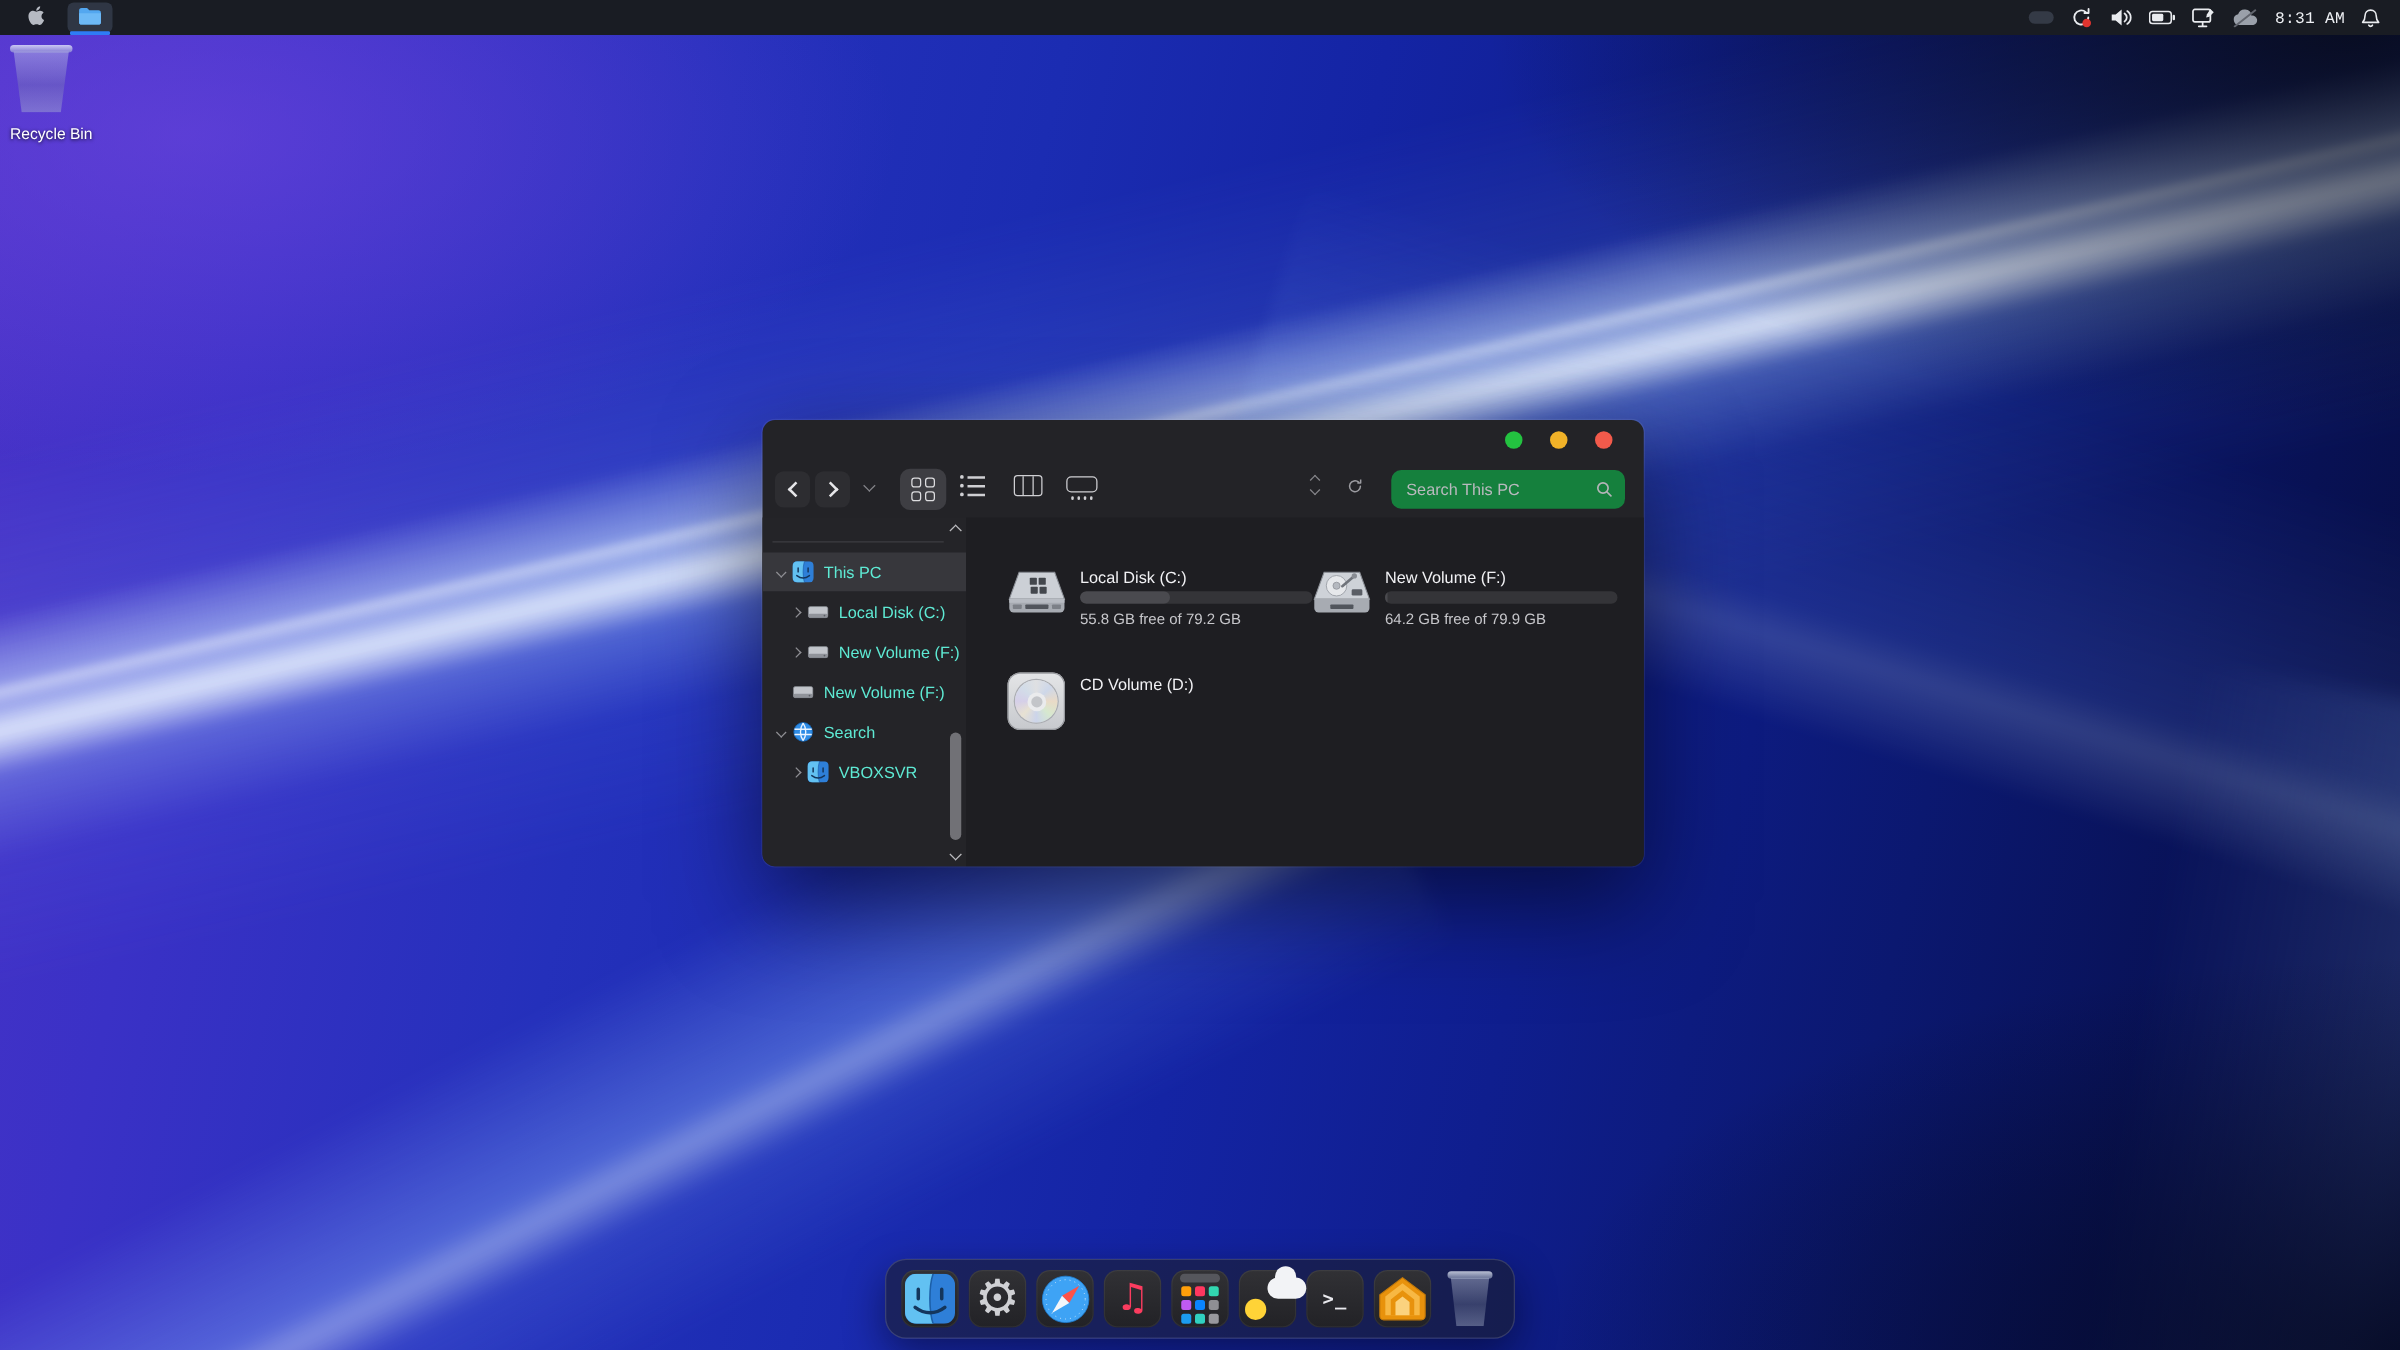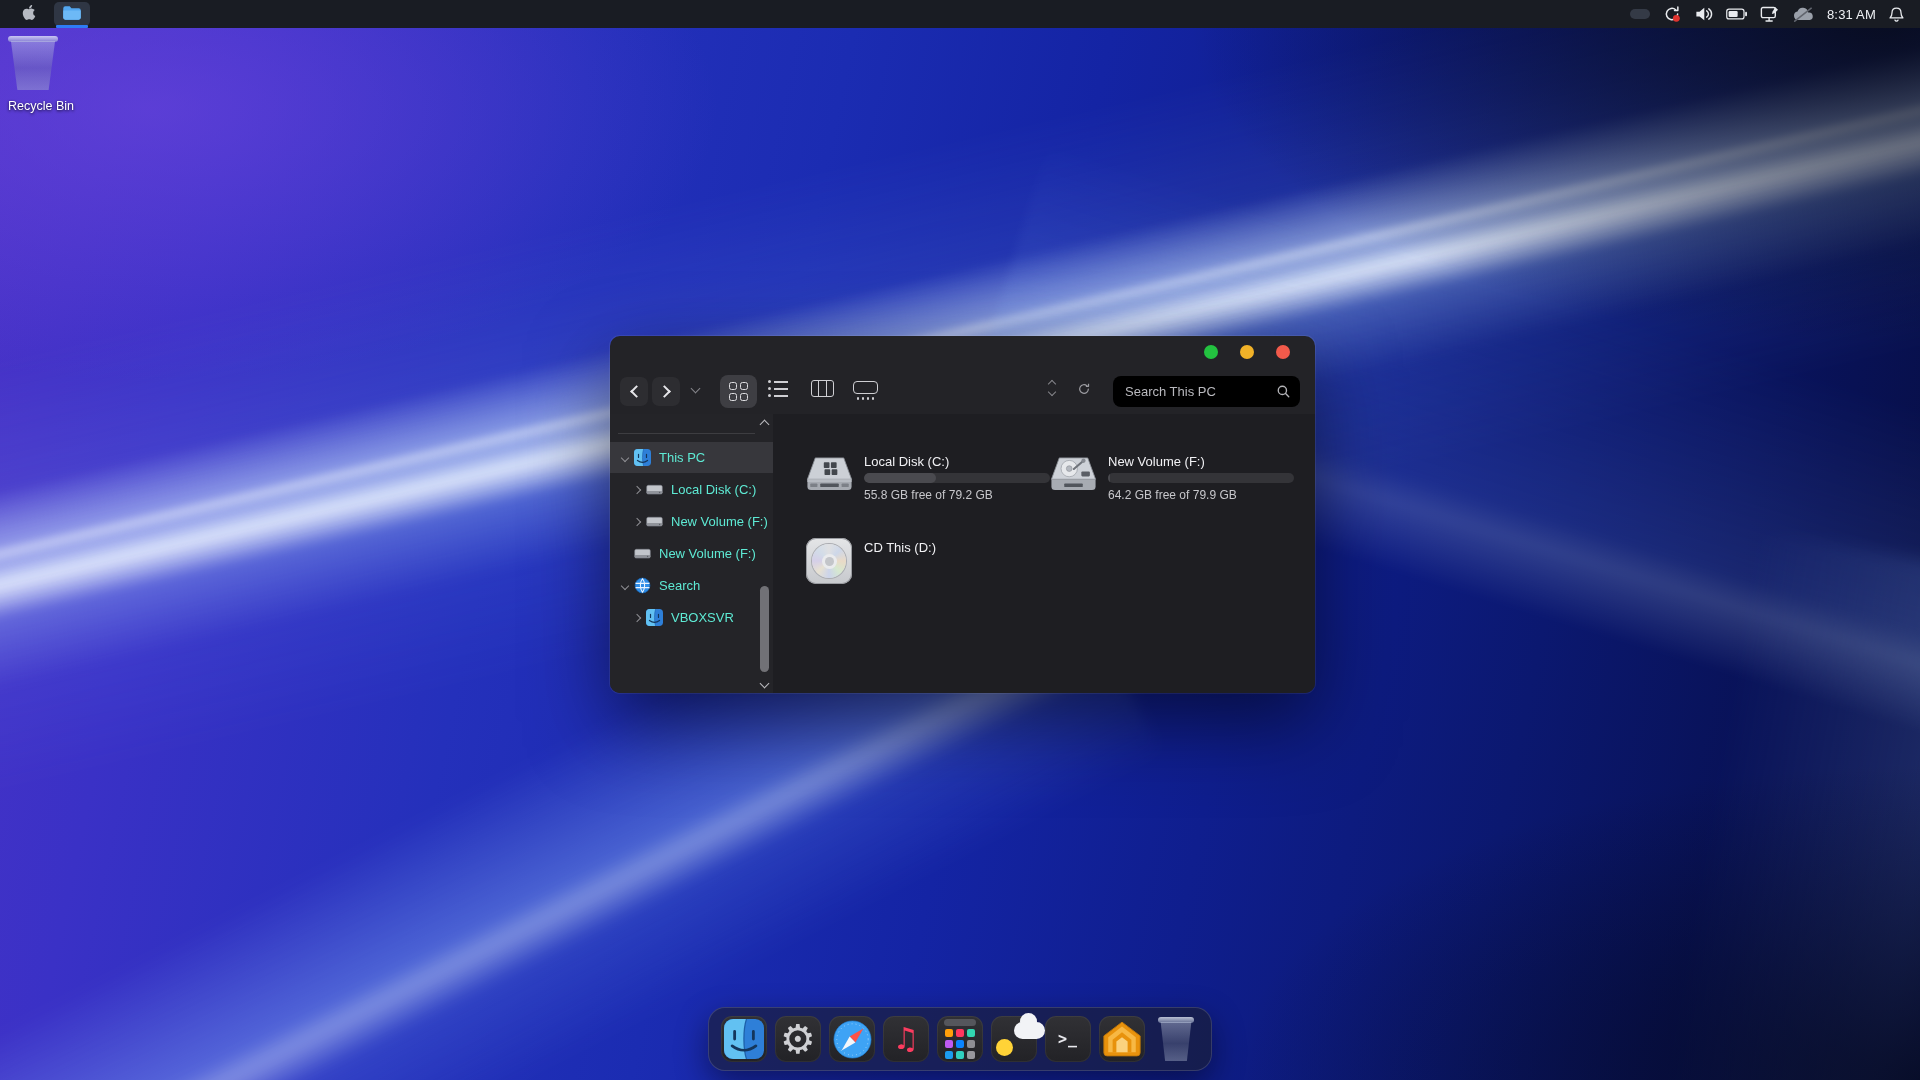--- a/index.html
+++ b/index.html
@@ -28,21 +28,21 @@
   
   .menubar{position:absolute;left:0;top:0;right:0;height:28px;background:#191c23;z-index:60;
     display:flex;align-items:center;justify-content:space-between;padding:0 16px;}
   .mb-left{display:flex;align-items:center;gap:12px;height:100%;}
   .mb-apple{display:flex;align-items:center;justify-content:center;width:26px;height:100%;}
   .mb-app{position:relative;width:36px;height:24px;background:#2f3644;border-radius:5px;
     display:flex;align-items:center;justify-content:center;}
   .mb-indicator{position:absolute;left:2px;right:2px;bottom:-2px;height:3px;border-radius:1px;}
   .mb-right{display:flex;align-items:center;gap:13px;}
   .tray-item{display:flex;align-items:center;justify-content:center;}
-  .tray-time{font-size:13px;color:#eef0f4;letter-spacing:.2px;}
+  .tray-time{font-size:13px;color:#eef0f4;letter-spacing:.2px;font-family:Liberation Mono, monospace;}
   .tray-pill{display:block;width:20px;height:10px;background:#39404c;border-radius:5px;opacity:.85;}
 
   
   .desktop-icon{position:absolute;left:8px;top:36px;width:72px;text-align:left;z-index:5;}
   .bin{position:relative;display:inline-block;}
   .bin-rim{position:absolute;left:0;right:0;top:0;height:6px;border-radius:3px;
     background:linear-gradient(180deg,rgba(240,246,255,.75),rgba(175,188,212,.5));}
   .bin-body{position:absolute;left:2px;right:2px;top:5px;bottom:0;
     background:linear-gradient(180deg,rgba(210,219,238,.40),rgba(135,146,172,.30) 55%,rgba(175,186,210,.42));
     clip-path:polygon(2% 0,98% 0,84% 100%,16% 100%);}
@@ -77,21 +77,21 @@
   .vi-cols i{flex:1;border-right:1.7px solid #cfcfd3;}
   .vi-cols i:last-child{border-right:none;}
   .view-gallery{left:243px;top:45px;}
   .vi-gal{width:25px;height:13px;border:1.7px solid #cfcfd3;border-radius:4px;}
   .vi-gal-dots{display:flex;gap:2.5px;margin-top:3px;justify-content:center;}
   .vi-gal-dots i{width:2.5px;height:2.5px;background:#cfcfd3;border-radius:50%;}
   .tb-sort{left:439px;top:45px;display:flex;flex-direction:column;gap:2px;align-items:center;}
   .cv-up{width:6px;height:6px;border-left:1.5px solid #85858a;border-top:1.5px solid #85858a;transform:rotate(45deg);}
   .cv-dn{width:6px;height:6px;border-right:1.5px solid #85858a;border-bottom:1.5px solid #85858a;transform:rotate(45deg);}
   .tb-refresh{left:466px;top:45px;}
-  .search{left:503px;top:40px;width:187px;height:31px;background:#000000;border-radius:8px;}
+  .search{left:503px;top:40px;width:187px;height:31px;background:#15803d;border-radius:8px;}
   .search input{position:absolute;inset:0;background:transparent;border:none;outline:none;
     color:#d6d6da;font-size:13px;padding:0 30px 0 12px;font-family:inherit;}
   .search input::placeholder{color:#b9b9be;opacity:1;}
   .search .mag{position:absolute;right:9px;top:8px;}
 
   
   .win-body{position:absolute;left:0;top:78px;right:0;bottom:0;}
   .sidebar{position:absolute;left:0;top:0;width:163px;bottom:0;background:#242428;border-radius:0 0 0 10px;overflow:hidden;}
   .content{position:absolute;left:163px;right:0;top:0;bottom:0;background:#1e1e22;border-radius:0 0 10px 0;}
   .sb-divider{height:1px;background:#3d3d41;margin:19px 18px 8px 8px;}
@@ -449,21 +449,21 @@
         </div>
         <div class="tile tile-2">
           <span class="t-icon">
             <span class="cd-tile">
               <span class="cd-disc">
                 <i class="cd-hole"></i>
               </span>
             </span>
           </span>
           <div>
-            <div class="t-name">CD This (D:)</div>
+            <div class="t-name">CD Volume (D:)</div>
           </div>
         </div>
       </main>
   </div>
 </div>
 
 <div class="dock" id="dock">
     <button class="dock-tile">
       <span>
         <svg viewBox="0 0 64 64" width="40" height="40">

